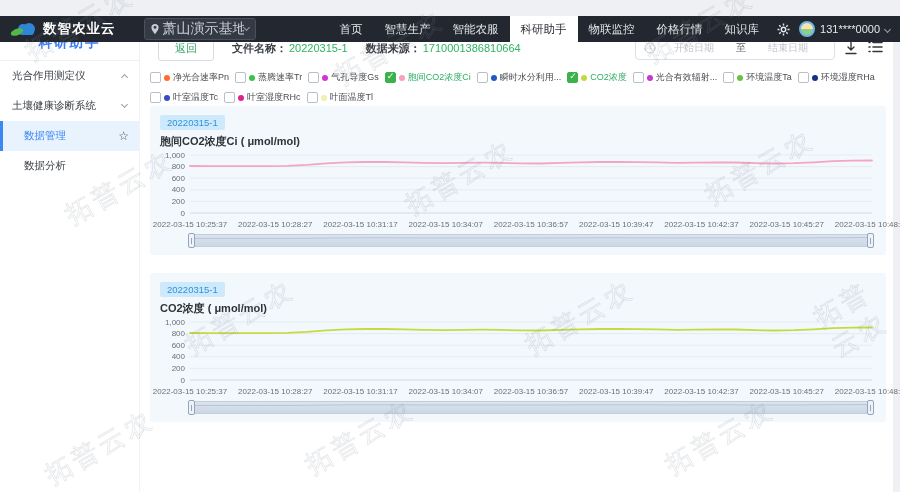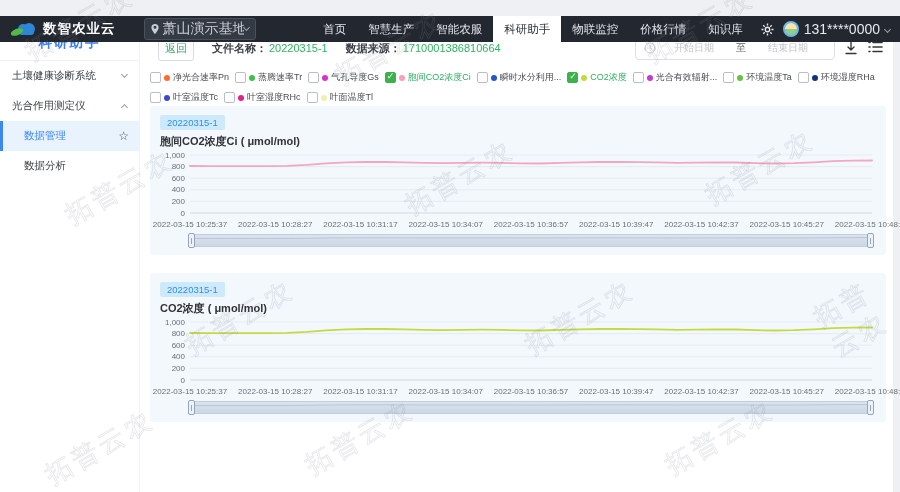--- a/index.html
+++ b/index.html
@@ -20,42 +20,42 @@
   .chev { display:inline-block; width:5px; height:5px; border-right:1px solid #9aa0a8;
     border-bottom:1px solid #9aa0a8; transform:rotate(45deg); margin-top:-3px; }
   .chev.up { transform:rotate(-135deg); margin-top:3px; }
   .topbar-spacer { flex:1; }
   .nav-item { height:26px; line-height:26px; padding:0 11px; font-size:11.5px;
     color:#dfe3e8; cursor:pointer; white-space:nowrap; }
   .nav-item.active { background:#fff; color:#2b2f36; }
   .gear-wrap { margin:0 9px 0 7px; display:flex; align-items:center; cursor:pointer; }
   .avatar { width:16px; height:16px; border-radius:50%; border:2px solid #6db5e8;
     background:linear-gradient(180deg,#fbe3a9 52%,#8fcf8a 48%); }
-  .phone { margin-left:5px; color:#e6e9ed; font-size:14px; }
+  .phone { margin-left:5px; color:#e6e9ed; font-size:11px; }
   .phone-chev { margin:0 10px 0 5px; }
   
   .sidebar { position:absolute; left:0; top:26px; width:140px; height:466px;
     background:#fff; border-right:1px solid #f0f2f4; z-index:2; }
   .side-title { height:34px; line-height:34px; text-align:center; color:#3b7cf5;
     font-size:13.5px; font-weight:bold; letter-spacing:2px; }
   .side-divider { height:1px; background:#eef0f2; }
   .side-group { height:30px; display:flex; align-items:center; justify-content:space-between;
     padding:0 12px; font-size:10.5px; color:#3c4046; cursor:pointer; }
   .side-sub { height:30px; display:flex; align-items:center; padding-left:24px;
     font-size:10.5px; color:#3c4046; cursor:pointer; position:relative; }
   .side-sub.active { background:#e8f3fe; color:#3d87f5; border-left:3px solid #3d87f5;
     padding-left:21px; }
   .side-sub .star { position:absolute; right:10px; font-size:12px; color:#4a4f55; }
   
   .main { position:absolute; left:140px; top:26px; width:753px; height:466px;
     background:#fff; z-index:1; }
   .toolbar { position:absolute; left:18px; top:9px; right:8px; height:26px;
     display:flex; align-items:center; }
   .back-btn { background:#fff; border:1px solid #d7dde3; border-radius:3px;
-    color:#3aa567; font-size:11px; padding:4px 6px; cursor:pointer; }
+    color:#3aa567; font-size:11px; padding:4px 16px; cursor:pointer; }
   .tb-label { margin-left:18px; font-size:11px; font-weight:bold; color:#3a3e45; }
   .tb-value { margin-left:2px; font-size:11px; color:#2fb45f; }
   .date-picker { position:absolute; right:50px; top:1px; width:200px; height:24px;
     border:1px solid #dcdfe6; border-radius:4px; display:flex; align-items:center;
     padding:0 8px; background:#fff; cursor:pointer; }
   .dp-ph { flex:1; text-align:center; font-size:10px; color:#c0c4cc; }
   .dp-sep { font-size:10px; color:#5a5e66; padding:0 4px; }
   .icon-btn { position:absolute; top:6px; cursor:pointer; }
   .icon-download { right:27px; }
   .icon-list { right:2px; }
@@ -142,26 +142,26 @@
   </span>
   <span class="avatar"></span>
   <span class="phone">131****0000</span>
   <span class="chev phone-chev"></span>
 </div>
 
 <div class="sidebar">
   <div class="side-title">科研助手</div>
   <div class="side-divider"></div>
   <div class="side-group">
+    <span>光合作用测定仪</span>
+    <span class="chev up"></span>
+  </div>
+  <div class="side-group">
     <span>土壤健康诊断系统</span>
     <span class="chev"></span>
-  </div>
-  <div class="side-group">
-    <span>光合作用测定仪</span>
-    <span class="chev up"></span>
   </div>
   <div class="side-sub active">
     <span>数据管理</span>
     <span class="star">☆</span>
   </div>
   <div class="side-sub">
     <span>数据分析</span>
   </div>
 </div>
 

